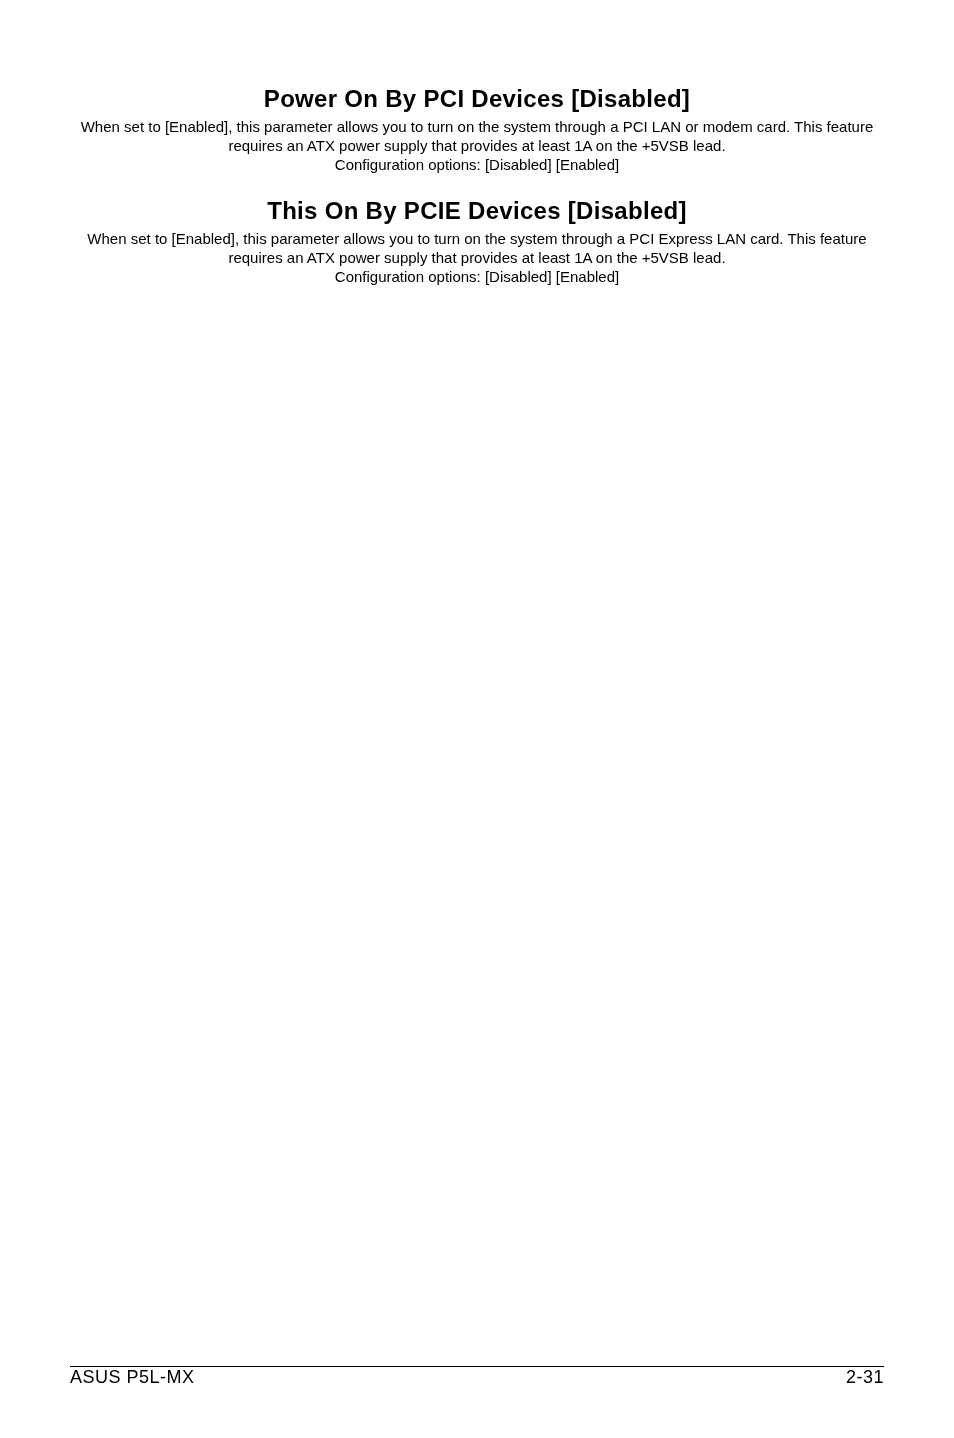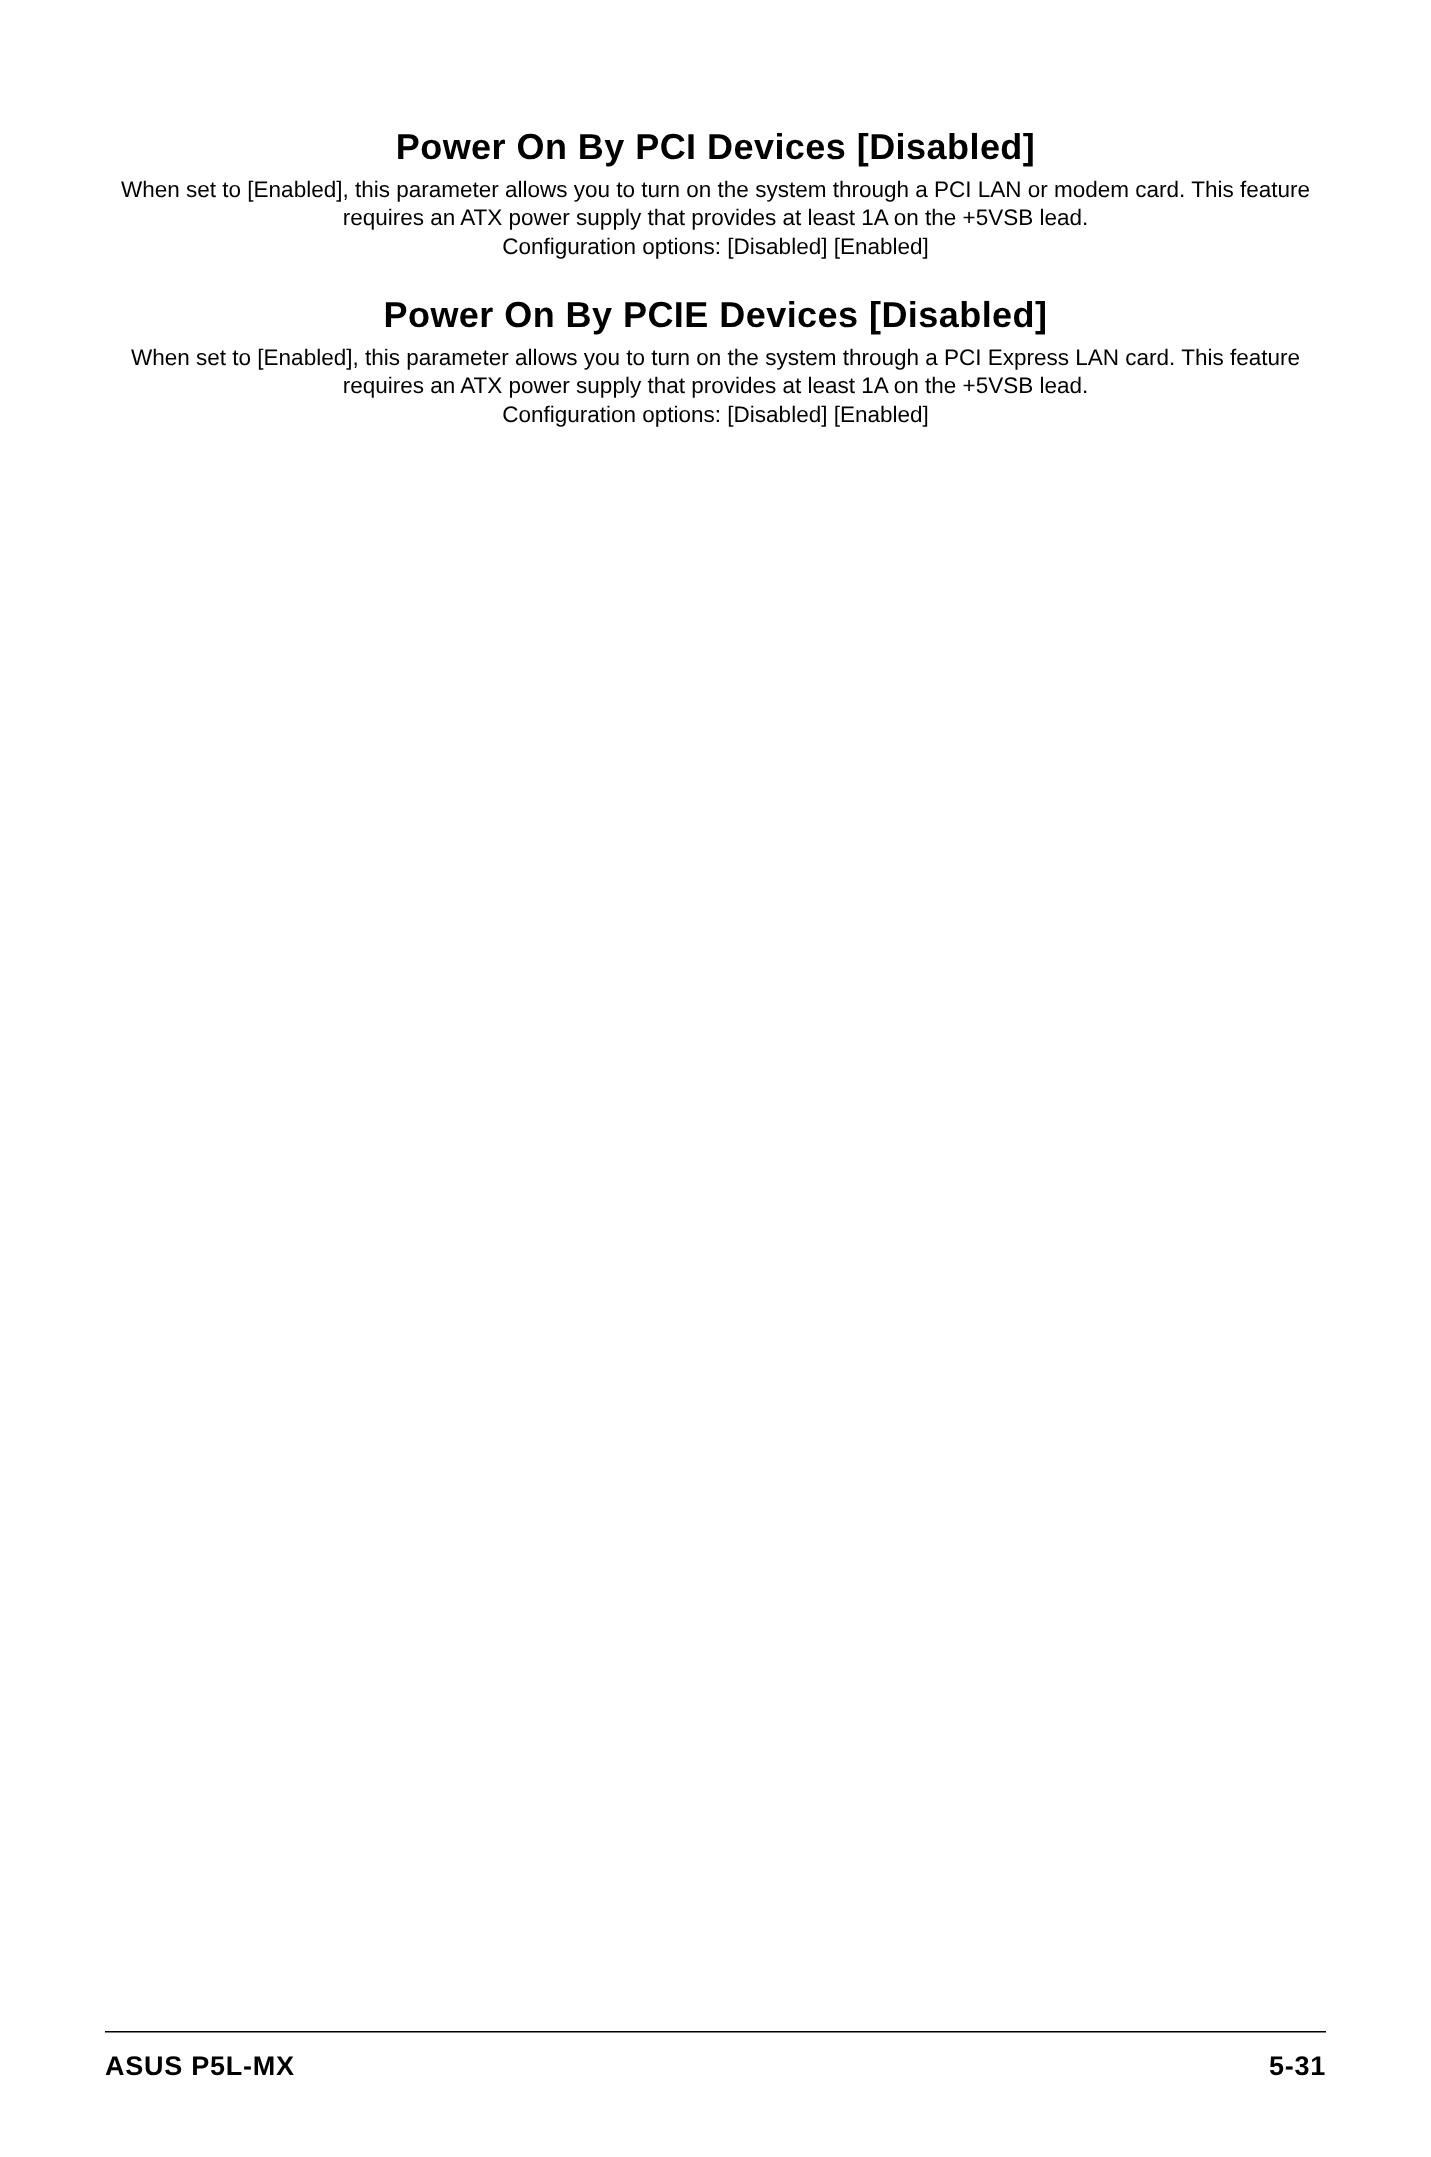--- a/index.html
+++ b/index.html
@@ -30,48 +30,48 @@
       font-size: 15px;
       line-height: 1.28;
       font-weight: normal;
     }
     .footer {
       position: absolute;
       bottom: 50px;
       left: 70px;
       right: 70px;
       border-top: 1px solid #000000;
-      padding-top: 12px;
+      padding-top: 0;
       display: flex;
       justify-content: space-between;
       font-size: 18px;
-      font-weight: bold;
+      font-weight: normal;
     }
     .footer-left {
       letter-spacing: 0.5px;
     }
     .footer-right {
       letter-spacing: 0.5px;
     }
   </style>
 </head>
 <body>
 
 <div class="section">
   <h2 class="section-heading">Power On By PCI Devices [Disabled]</h2>
   <p class="section-body">When set to [Enabled], this parameter allows you to turn on the system through a PCI LAN or modem card. This feature requires an ATX power supply that provides at least 1A on the +5VSB lead.<br>Configuration options: [Disabled] [Enabled]</p>
 </div>
 
 <div class="section">
-  <h2 class="section-heading">Power On By PCIE Devices [Disabled]</h2>
+  <h2 class="section-heading">This On By PCIE Devices [Disabled]</h2>
   <p class="section-body">When set to [Enabled], this parameter allows you to turn on the system through a PCI Express LAN card. This feature requires an ATX power supply that provides at least 1A on the +5VSB lead.<br>Configuration options: [Disabled] [Enabled]</p>
 </div>
 
 <div class="section">
 </div>
 
 <div class="section">
 </div>
 
 <div class="footer">
   <span class="footer-left">ASUS P5L-MX</span>
-  <span class="footer-right">5-31</span>
+  <span class="footer-right">2-31</span>
 </div>
 
 </body></html>

